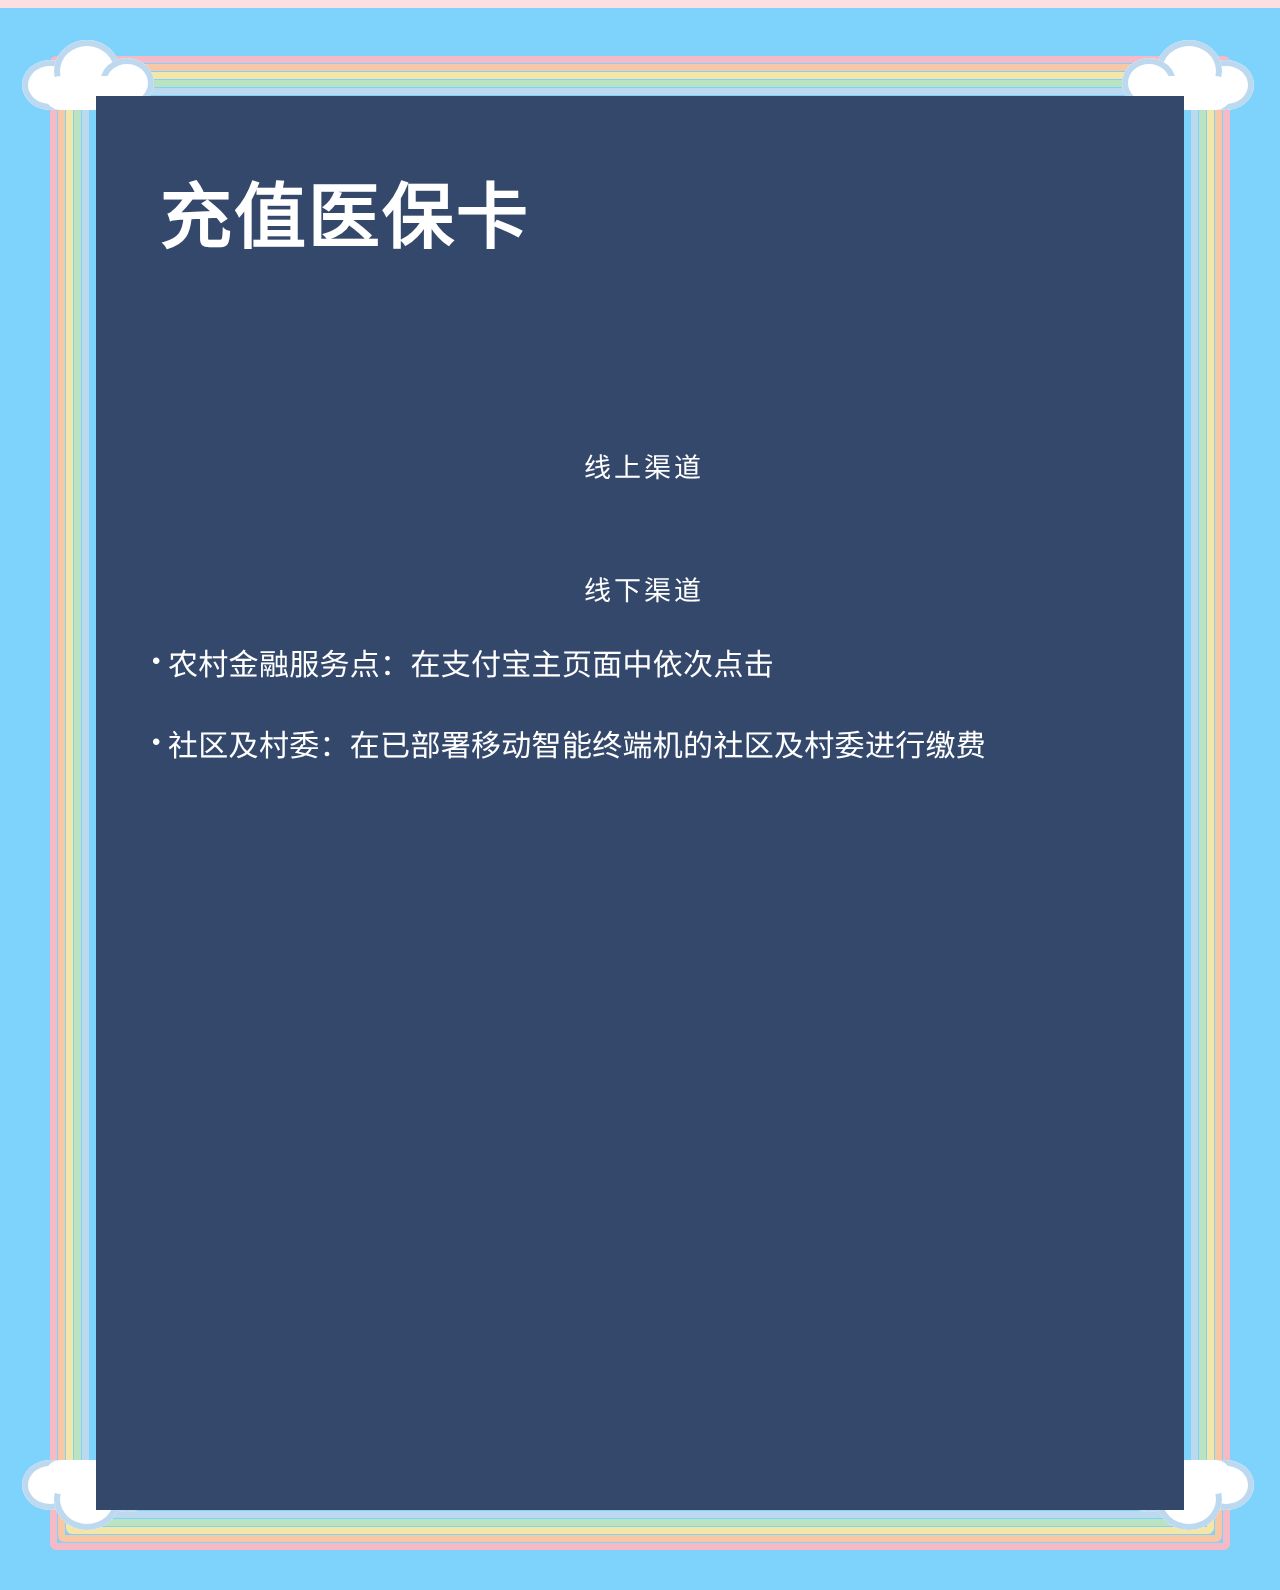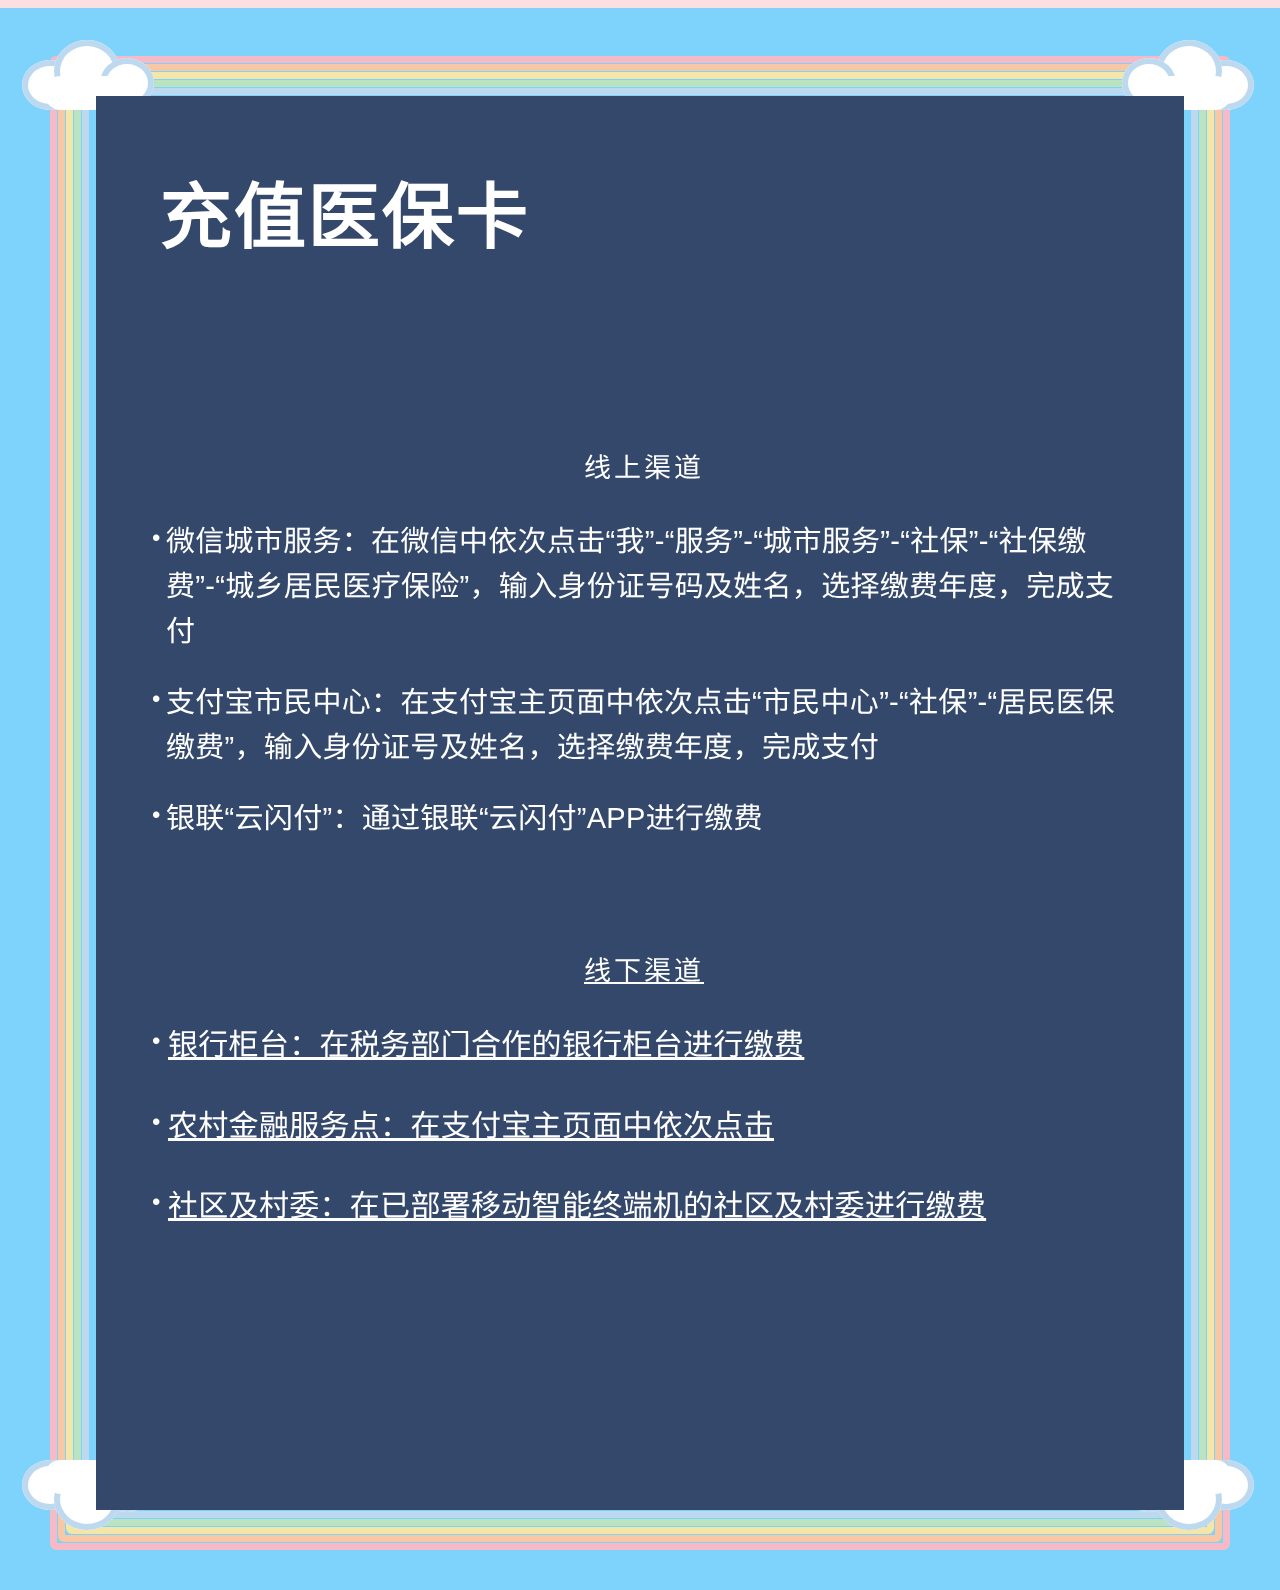--- a/index.html
+++ b/index.html
@@ -85,21 +85,21 @@
     letter-spacing: 2px;
     line-height: 1.2;
     margin: 30px 0 0 8px;
     color: #ffffff;
   }
 
   .section {
     margin-top: 0;
   }
   .section-online { margin-top: 186px; }
-  .section-offline { margin-top: 108px; text-decoration: underline; }
+  .section-offline { margin-top: 84px; }
 
   .section-heading {
     font-size: 27px;
     letter-spacing: 3px;
     margin: 0 0 34px 8px;
     color: #ffffff;
     font-weight: normal;
     text-align: center;
   }
 
@@ -167,30 +167,24 @@
       <i class="c3"></i>
       <i class="c4"></i>
   </div>
 
   <div class="card">
 
     <h1 class="title">充值医保卡</h1>
 
     <div class="section section-online">
       <div class="section-heading">线上渠道</div>
-      <ul class="bullet-list list-online">
-        <li>微信城市服务：在微信中依次点击“我”-“服务”-“城市服务”-“社保”-“社保缴费”-“城乡居民医疗保险”，输入身份证号码及姓名，选择缴费年度，完成支付</li>
-        <li>支付宝市民中心：在支付宝主页面中依次点击“市民中心”-“社保”-“居民医保缴费”，输入身份证号及姓名，选择缴费年度，完成支付</li>
-        <li>银联“云闪付”：通过银联“云闪付”APP进行缴费</li>
-      </ul>
     </div>
 
     <div class="section section-offline">
       <div class="section-heading">线下渠道</div>
       <ul class="bullet-list list-offline">
-        <li>银行柜台：在税务部门合作的银行柜台进行缴费</li>
         <li>农村金融服务点：在支付宝主页面中依次点击</li>
         <li>社区及村委：在已部署移动智能终端机的社区及村委进行缴费</li>
       </ul>
     </div>
 
   </div>
 </div>
 
 </body></html>

